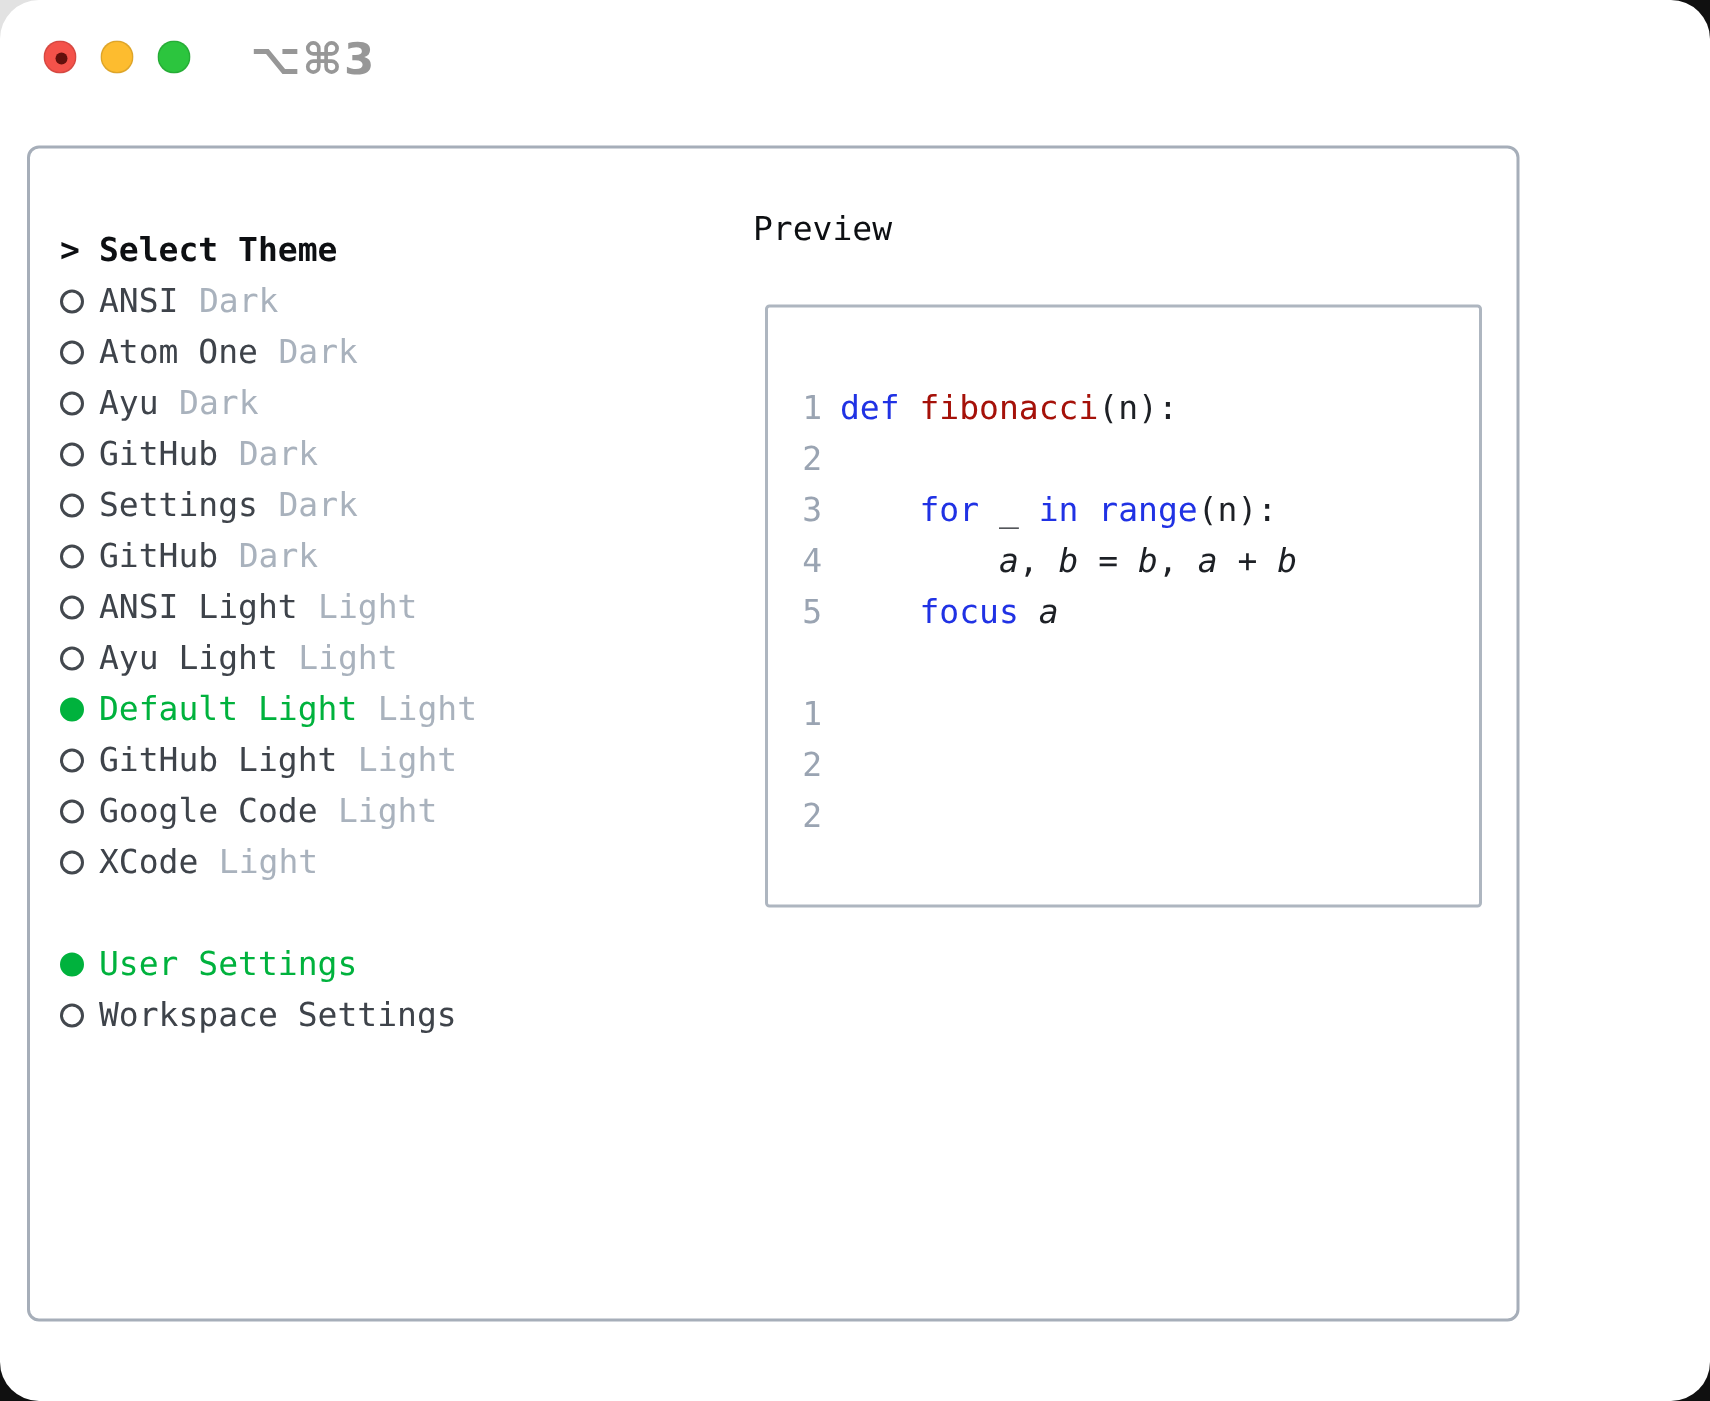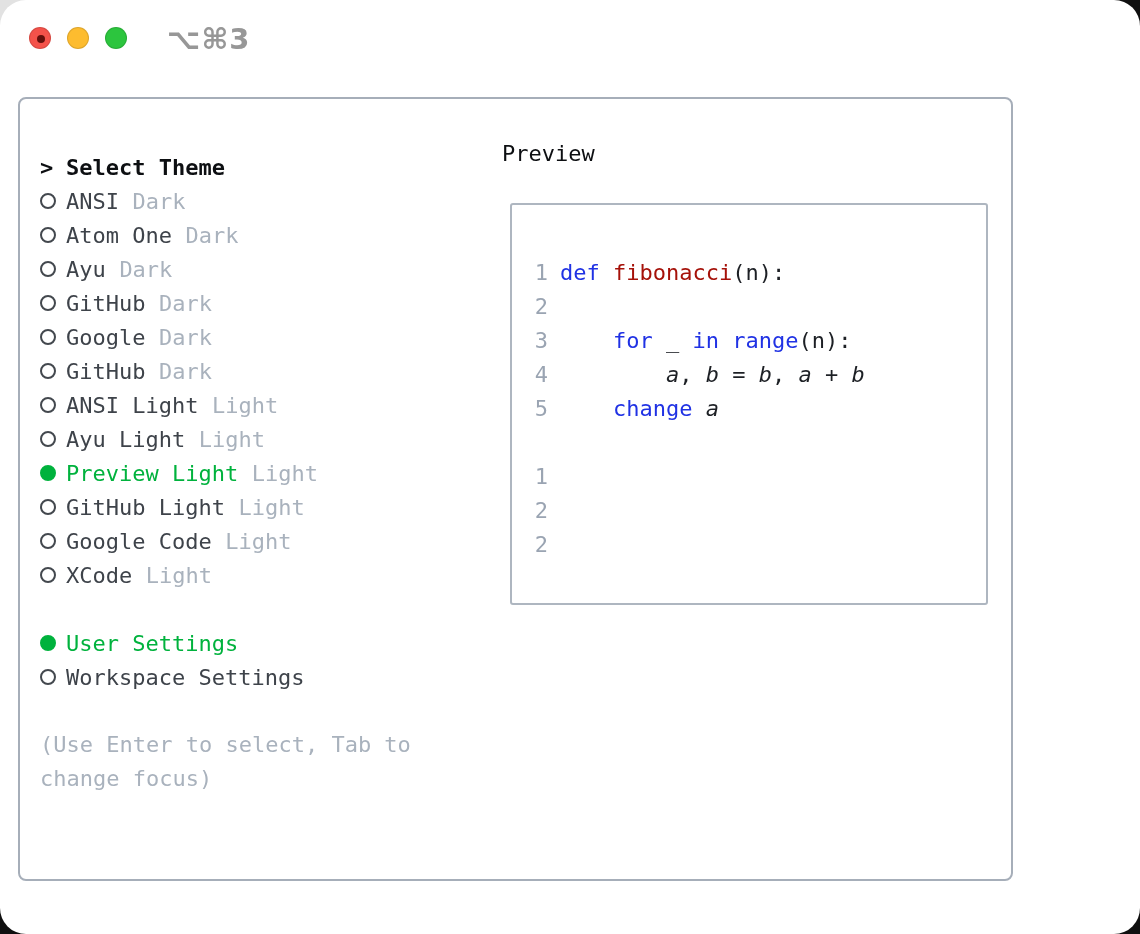--- a/index.html
+++ b/index.html
@@ -100,49 +100,48 @@
     <div class="left-col">
       <div class="row">
         <span class="gutter"><span class="caret">&gt;</span></span>
         <span class="hdr">Select Theme</span>
       </div>
       <div id="theme-list">
           <div class="row"><span class="gutter"><span class="circ"></span></span><span class="label">ANSI</span><span class="suffix">Dark</span></div>
           <div class="row"><span class="gutter"><span class="circ"></span></span><span class="label">Atom One</span><span class="suffix">Dark</span></div>
           <div class="row"><span class="gutter"><span class="circ"></span></span><span class="label">Ayu</span><span class="suffix">Dark</span></div>
           <div class="row"><span class="gutter"><span class="circ"></span></span><span class="label">GitHub</span><span class="suffix">Dark</span></div>
-          <div class="row"><span class="gutter"><span class="circ"></span></span><span class="label">Google</span><span class="suffix">Dark</span></div>
+          <div class="row"><span class="gutter"><span class="circ"></span></span><span class="label">Settings</span><span class="suffix">Dark</span></div>
           <div class="row"><span class="gutter"><span class="circ"></span></span><span class="label">GitHub</span><span class="suffix">Dark</span></div>
           <div class="row"><span class="gutter"><span class="circ"></span></span><span class="label">ANSI Light</span><span class="suffix">Light</span></div>
           <div class="row"><span class="gutter"><span class="circ"></span></span><span class="label">Ayu Light</span><span class="suffix">Light</span></div>
-          <div class="row"><span class="gutter"><span class="circ sel"></span></span><span class="label sel">Preview Light</span><span class="suffix">Light</span></div>
+          <div class="row"><span class="gutter"><span class="circ sel"></span></span><span class="label sel">Default Light</span><span class="suffix">Light</span></div>
           <div class="row"><span class="gutter"><span class="circ"></span></span><span class="label">GitHub Light</span><span class="suffix">Light</span></div>
           <div class="row"><span class="gutter"><span class="circ"></span></span><span class="label">Google Code</span><span class="suffix">Light</span></div>
           <div class="row"><span class="gutter"><span class="circ"></span></span><span class="label">XCode</span><span class="suffix">Light</span></div>
         </div>
 
       <div class="spacer"></div>
 
       <div id="apply-options">
           <div class="row"><span class="gutter"><span class="circ sel"></span></span><span class="label sel">User Settings</span></div>
           <div class="row"><span class="gutter"><span class="circ"></span></span><span class="label">Workspace Settings</span></div>
         </div>
 
-      <div class="help">(Use Enter to select, Tab to change focus)</div>
     </div>
 
     <div class="preview-title">Preview</div>
 
     <div class="preview-box">
       <div id="preview-lines">
           <div class="pline"><span class="lnum">1</span><span class="code"><span class="tok-kw">def</span><span class="tok-pl"> </span><span class="tok-fn">fibonacci</span><span class="tok-pl">(n):</span></span></div>
           <div class="pline"><span class="lnum">2</span></div>
           <div class="pline"><span class="lnum">3</span><span class="code"><span class="tok-pl">    </span><span class="tok-kw">for</span><span class="tok-pl"> _ </span><span class="tok-kw">in</span><span class="tok-pl"> </span><span class="tok-kw">range</span><span class="tok-pl">(n):</span></span></div>
           <div class="pline"><span class="lnum">4</span><span class="code"><span class="tok-pl">        </span><span class="tok-var">a</span><span class="tok-pl">, </span><span class="tok-var">b</span><span class="tok-pl"> = </span><span class="tok-var">b</span><span class="tok-pl">, </span><span class="tok-var">a</span><span class="tok-pl"> + </span><span class="tok-var">b</span></span></div>
-          <div class="pline"><span class="lnum">5</span><span class="code"><span class="tok-pl">    </span><span class="tok-kw">change</span><span class="tok-pl"> </span><span class="tok-var">a</span></span></div>
+          <div class="pline"><span class="lnum">5</span><span class="code"><span class="tok-pl">    </span><span class="tok-kw">focus</span><span class="tok-pl"> </span><span class="tok-var">a</span></span></div>
           <div class="pline"></div>
           <div class="pline"><span class="lnum">1</span></div>
           <div class="pline"><span class="lnum">2</span></div>
           <div class="pline"><span class="lnum">2</span></div>
         </div>
     </div>
 
   </div>
 
 </div>

